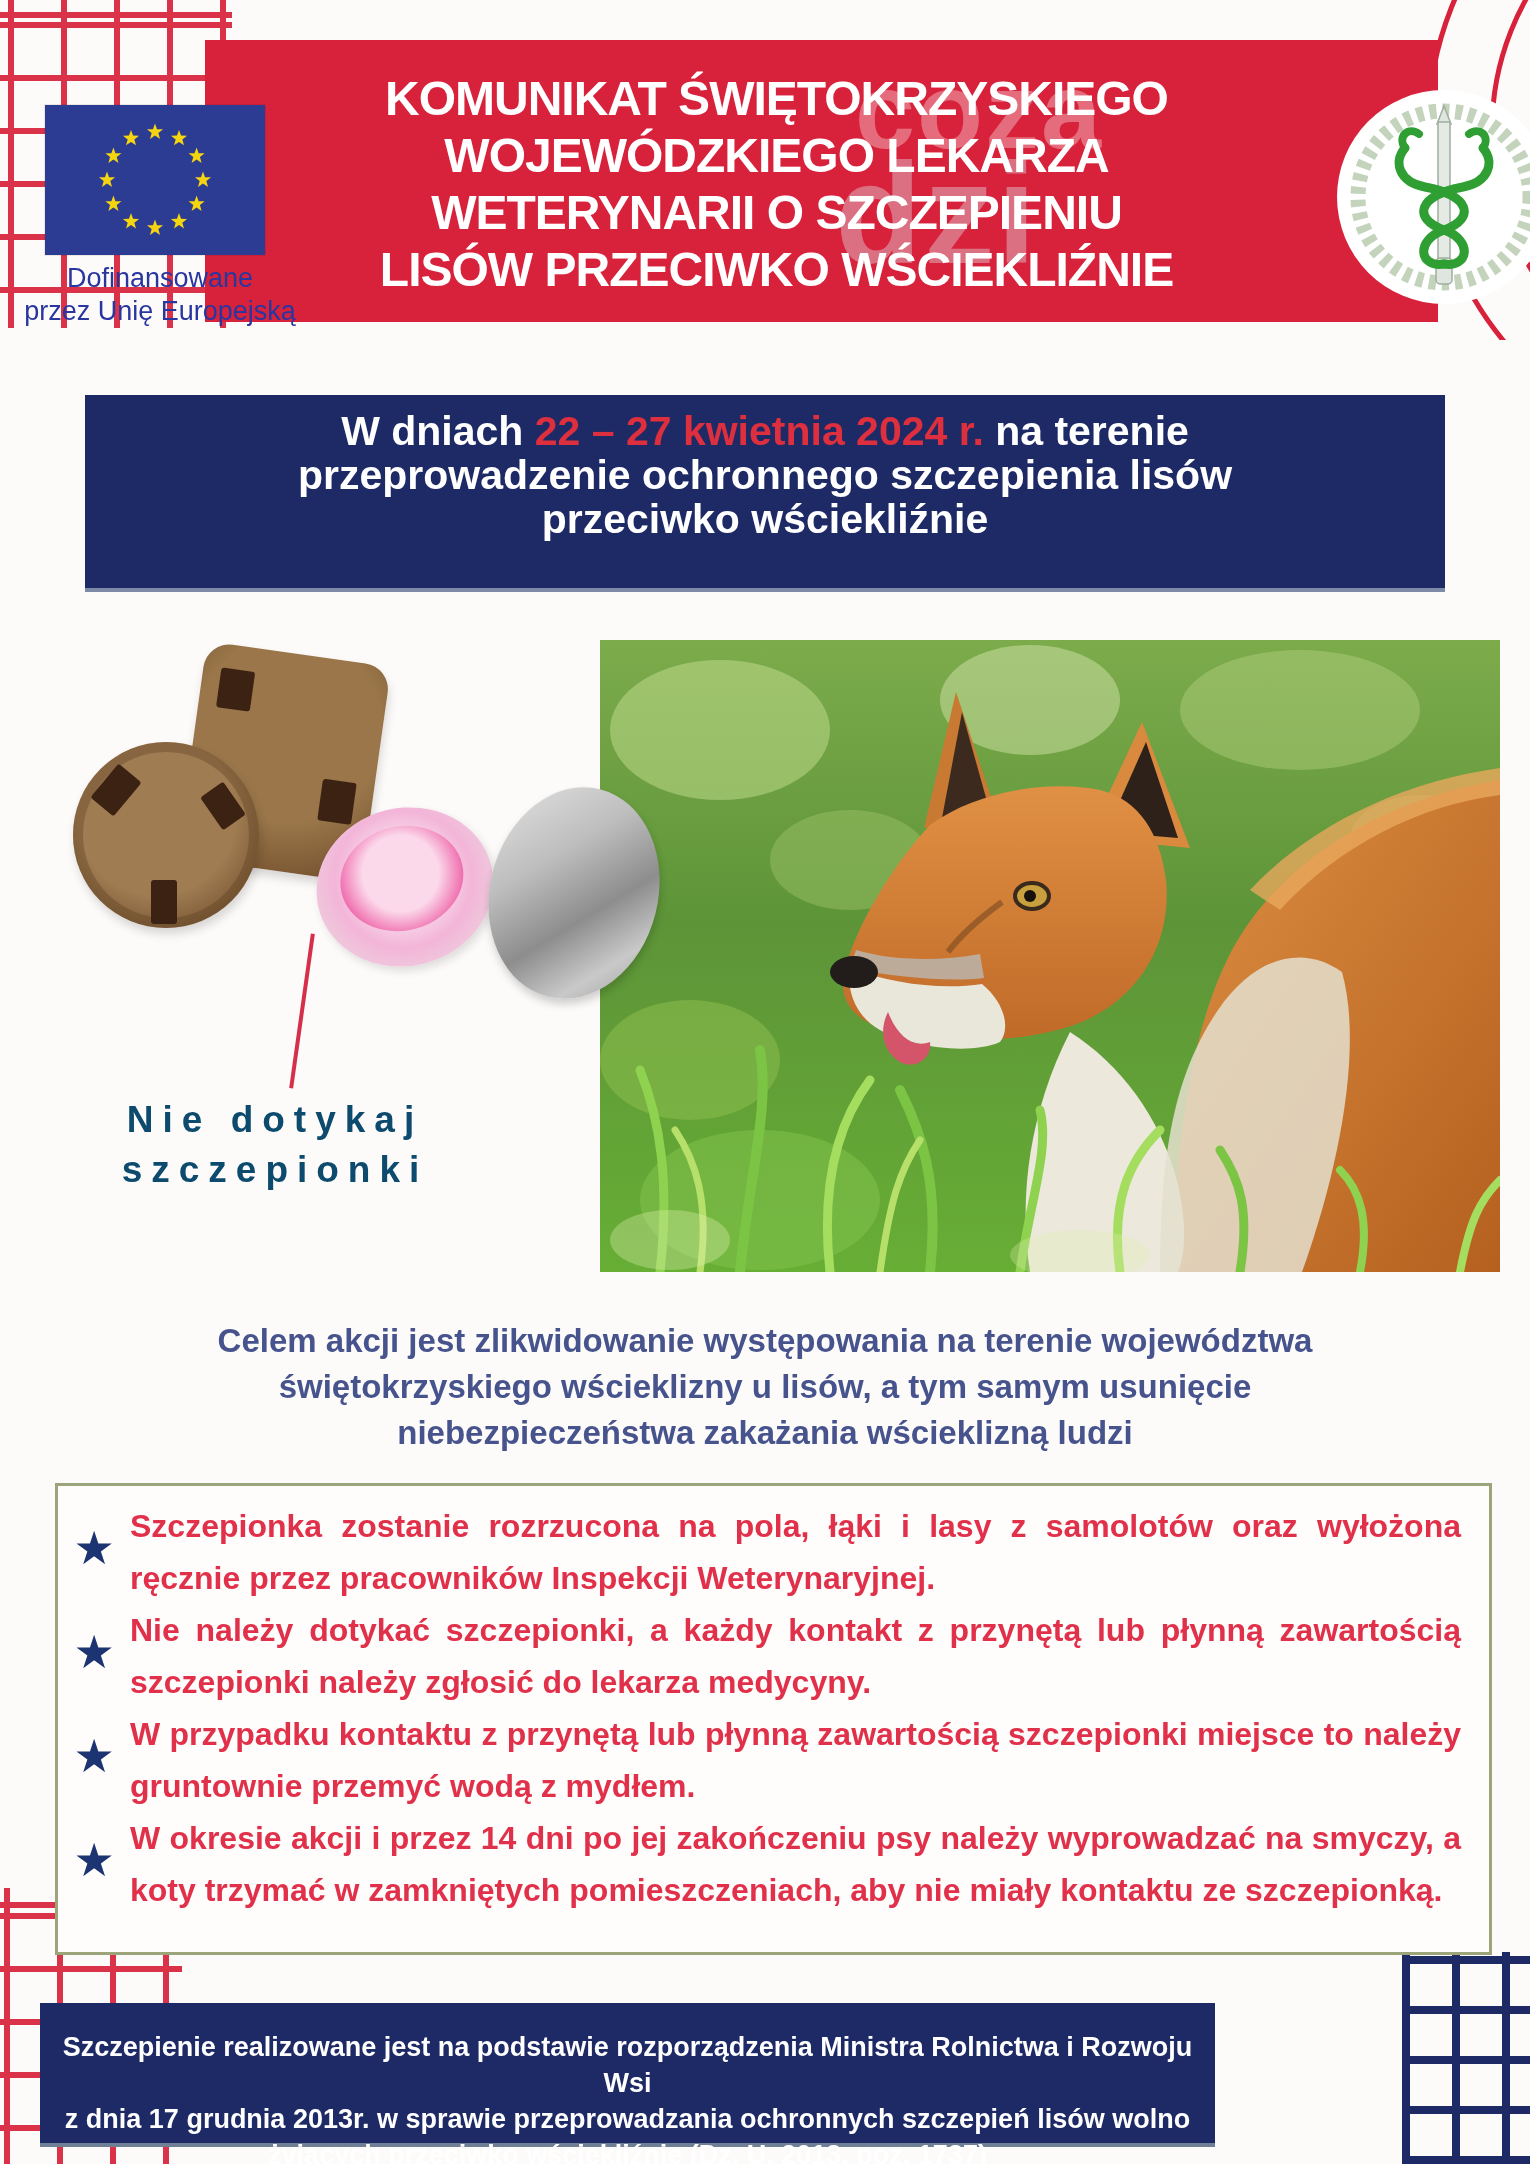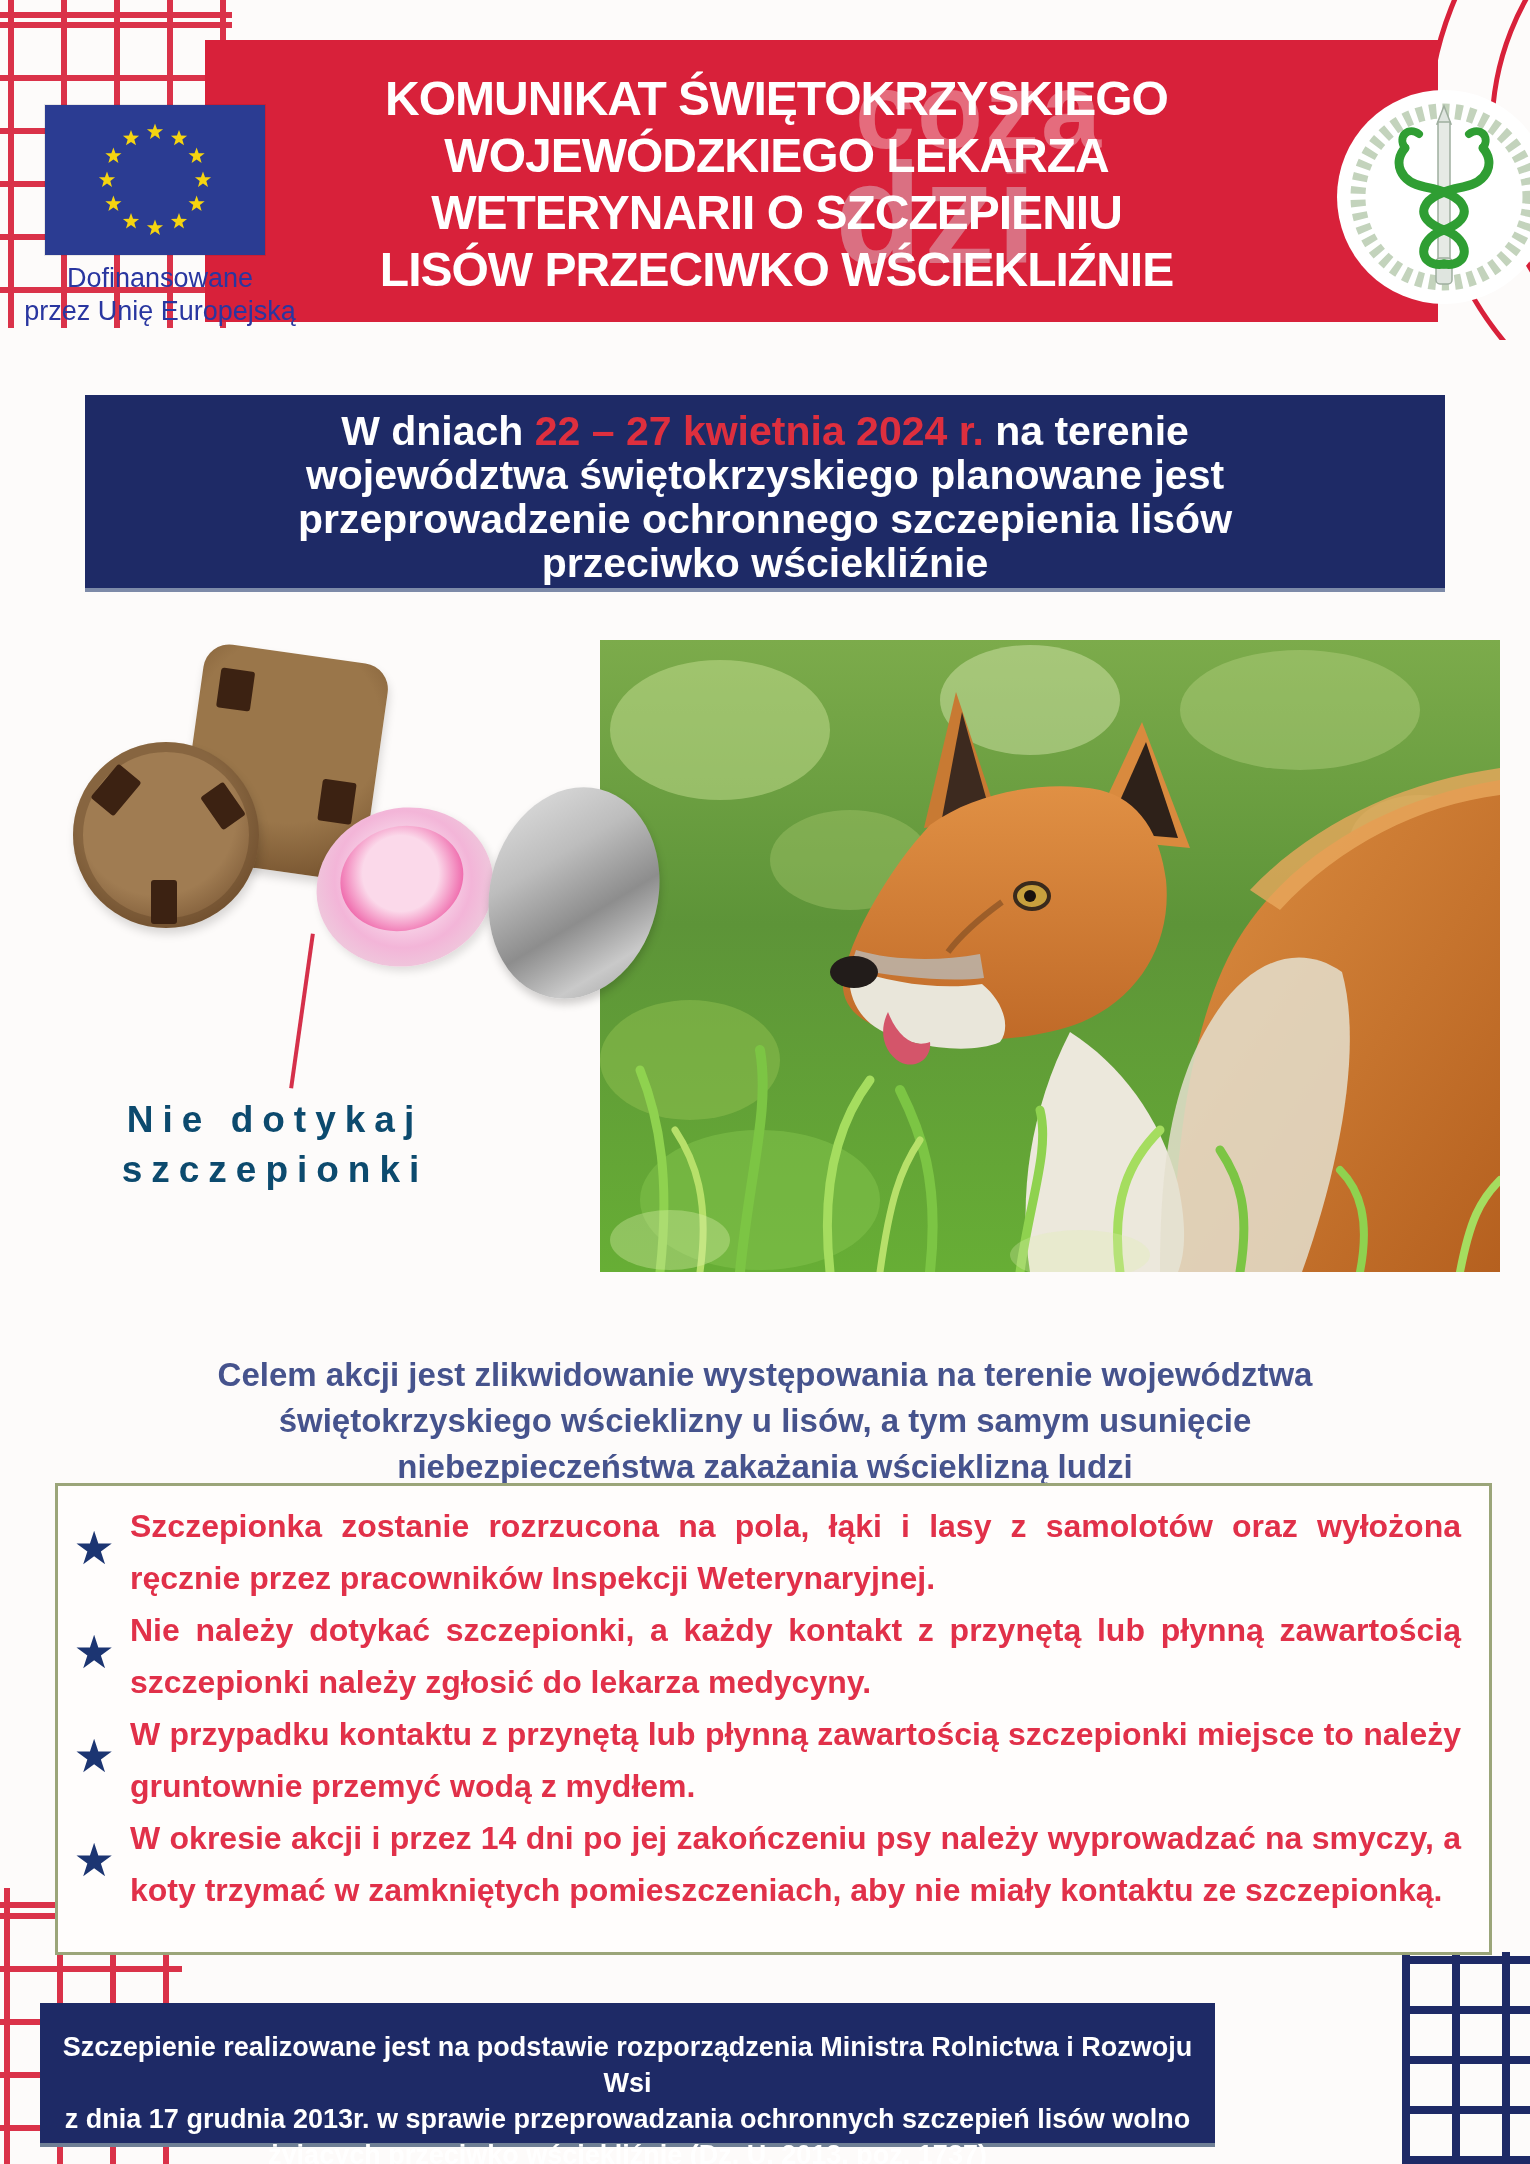--- a/index.html
+++ b/index.html
@@ -71,21 +71,21 @@
       transform:rotate(8deg);z-index:4;}
 
   .nie-dotykaj{position:absolute;left:95px;top:1095px;width:360px;z-index:4;color:#0c4a6e;
       font-weight:bold;font-size:37px;line-height:50px;letter-spacing:9px;text-align:center;}
 
   
   .fox-photo{position:absolute;left:600px;top:640px;width:900px;height:632px;z-index:1;overflow:hidden;}
 
   
   .goal{position:absolute;left:115px;top:1318px;width:1300px;text-align:center;color:#46538d;
-        font-weight:bold;font-size:33px;line-height:46px;z-index:2;margin-top:34px;}
+        font-weight:bold;font-size:33px;line-height:46px;z-index:2;}
 
   
   .rules-box{position:absolute;left:55px;top:1483px;width:1437px;height:472px;border:3px solid #9ba579;
              background:#fffdfc;box-sizing:border-box;z-index:2;padding:14px 0 0 0;}
   .rule{display:flex;align-items:flex-start;}
   .rule .star{width:72px;text-align:center;color:#1c3572;font-size:46px;line-height:46px;margin-top:25px;flex:none;}
   .rule .rtext{flex:1;color:#e13049;font-weight:bold;font-size:32px;line-height:52px;
                text-align:justify;padding-right:28px;}
 
   
@@ -149,21 +149,20 @@
       <path d="M68,58 C56,72 62,92 88,97 C132,105 140,128 107,140 C78,150 82,178 107,174" fill="none" stroke="#2f9e33" stroke-width="9" stroke-linecap="round"></path>
       <path d="M146,58 C158,72 152,92 126,97 C82,105 74,128 107,140 C136,150 132,178 107,174" fill="none" stroke="#2f9e33" stroke-width="9" stroke-linecap="round"></path>
       <path d="M68,58 C60,46 72,36 82,44" fill="none" stroke="#2f9e33" stroke-width="8" stroke-linecap="round"></path>
       <path d="M146,58 C154,46 142,36 132,44" fill="none" stroke="#2f9e33" stroke-width="8" stroke-linecap="round"></path>
     </svg>
   </div>
 
   <div class="banner-navy">
     <div class="txt">
       <div><span>W dniach </span><span class="date-red">22 – 27 kwietnia 2024 r.</span><span> na terenie</span></div>
-      <div>województwa świętokrzyskiego planowane jest</div>
       <div>przeprowadzenie ochronnego szczepienia lisów</div>
       <div>przeciwko wściekliźnie</div>
     </div>
   </div>
 
   <div class="fox-photo">
     <svg width="900" height="632" viewBox="0 0 900 632">
       <defs>
         <linearGradient id="bgg" x1="0" y1="0" x2="0" y2="1">
           <stop offset="0" stop-color="#7cab4b"></stop>

